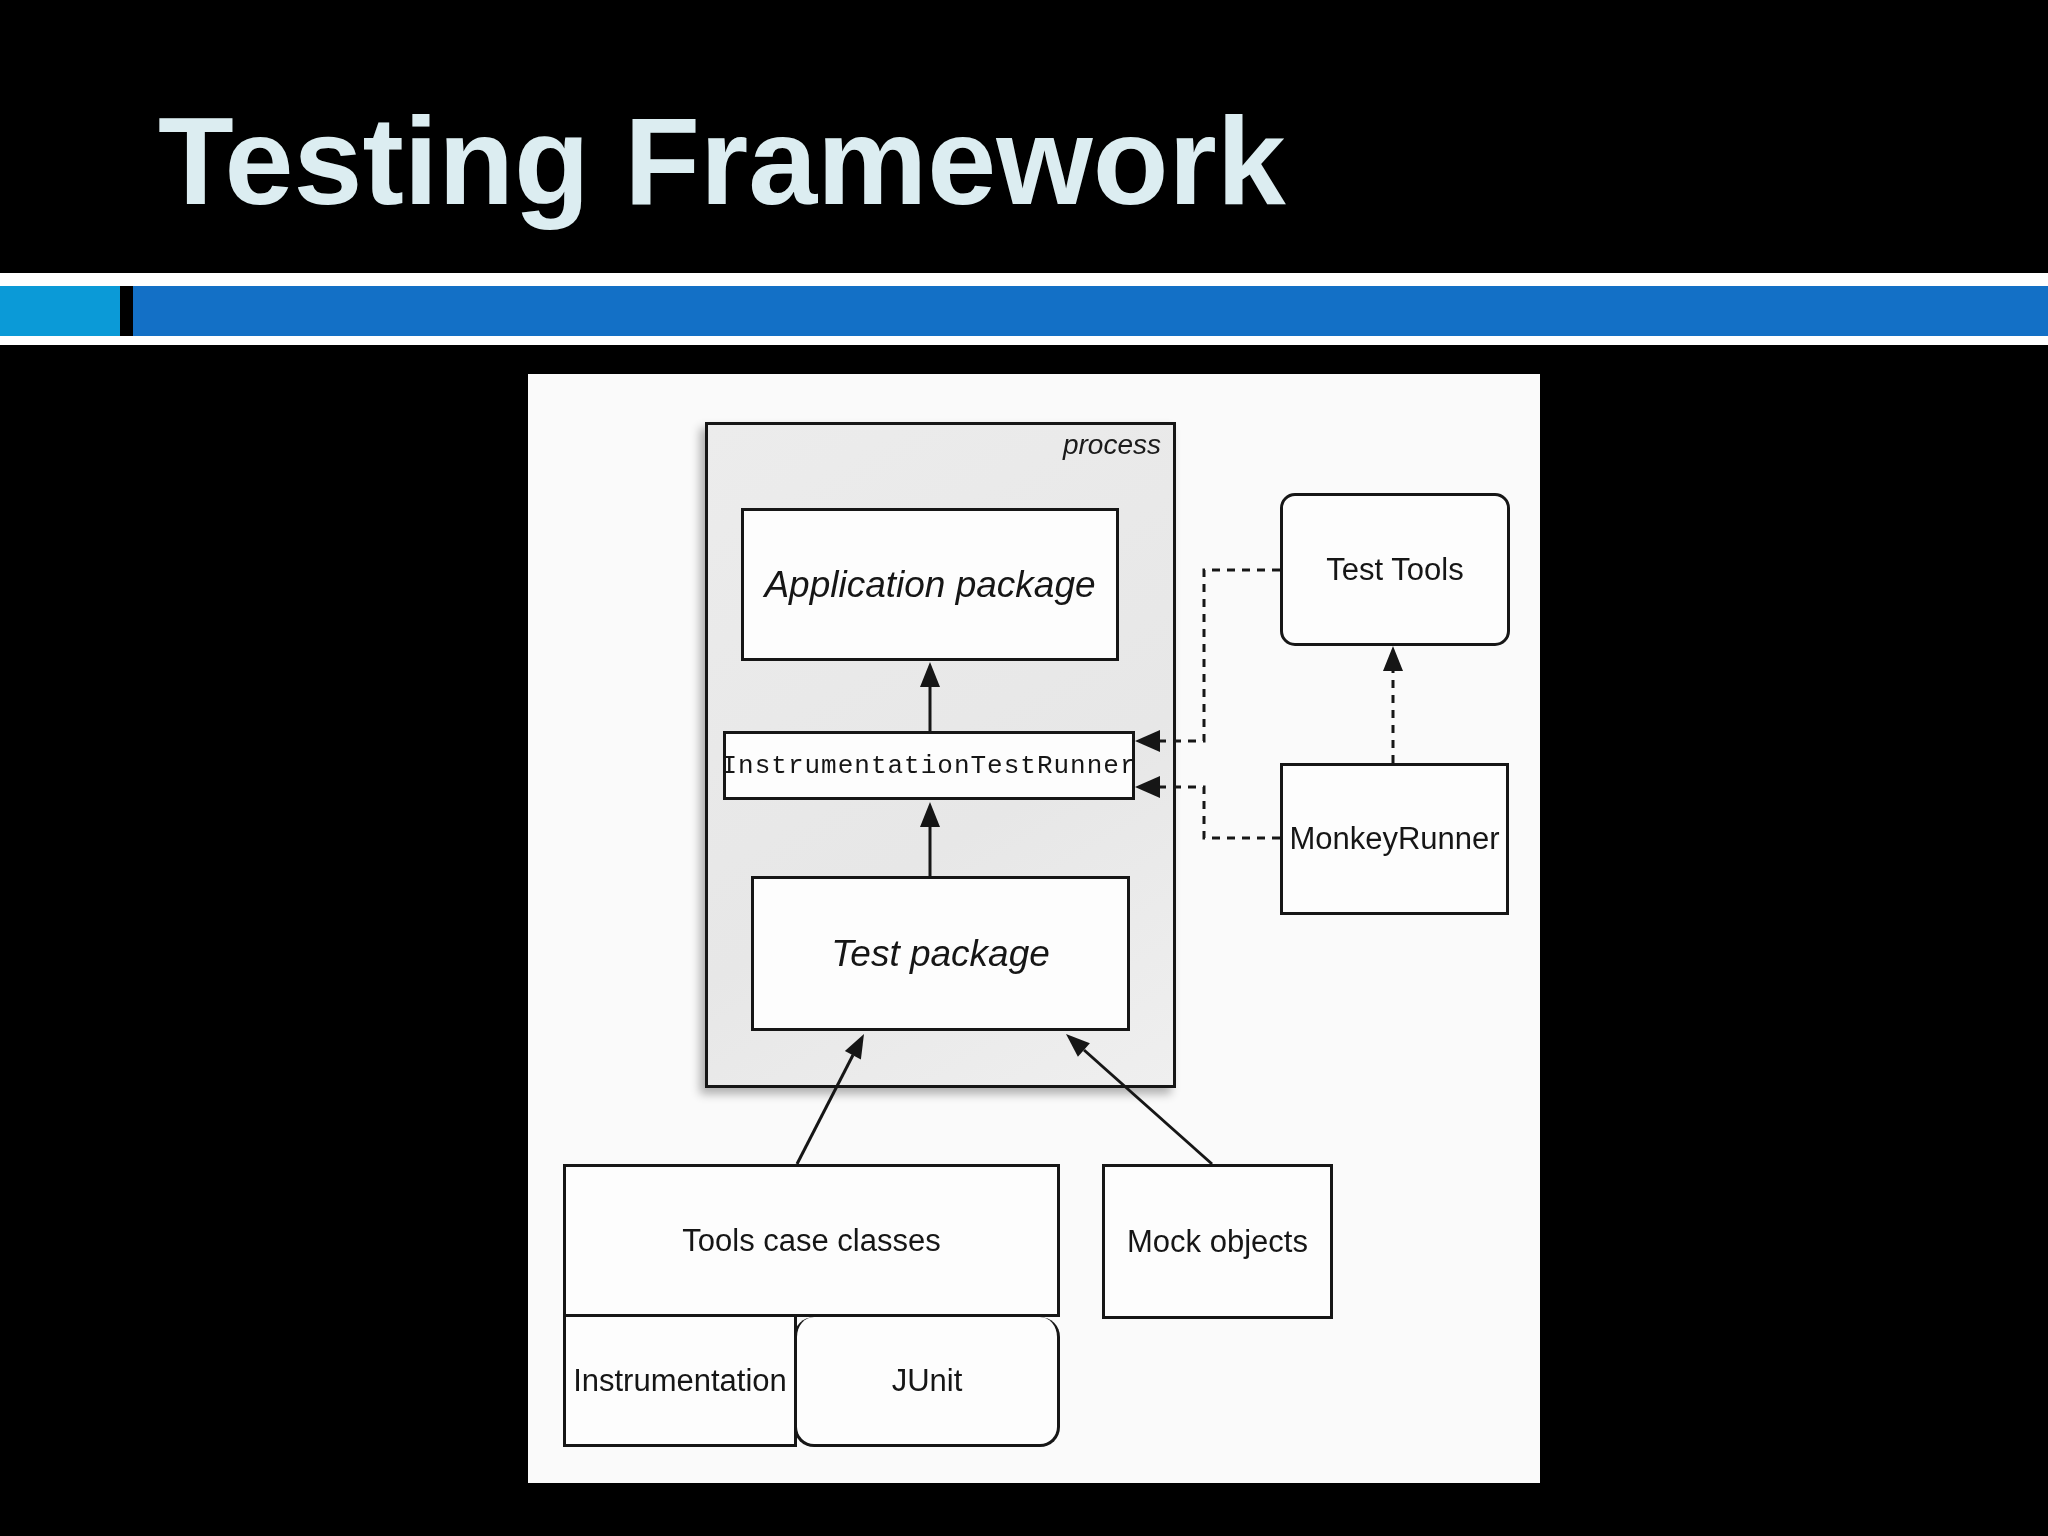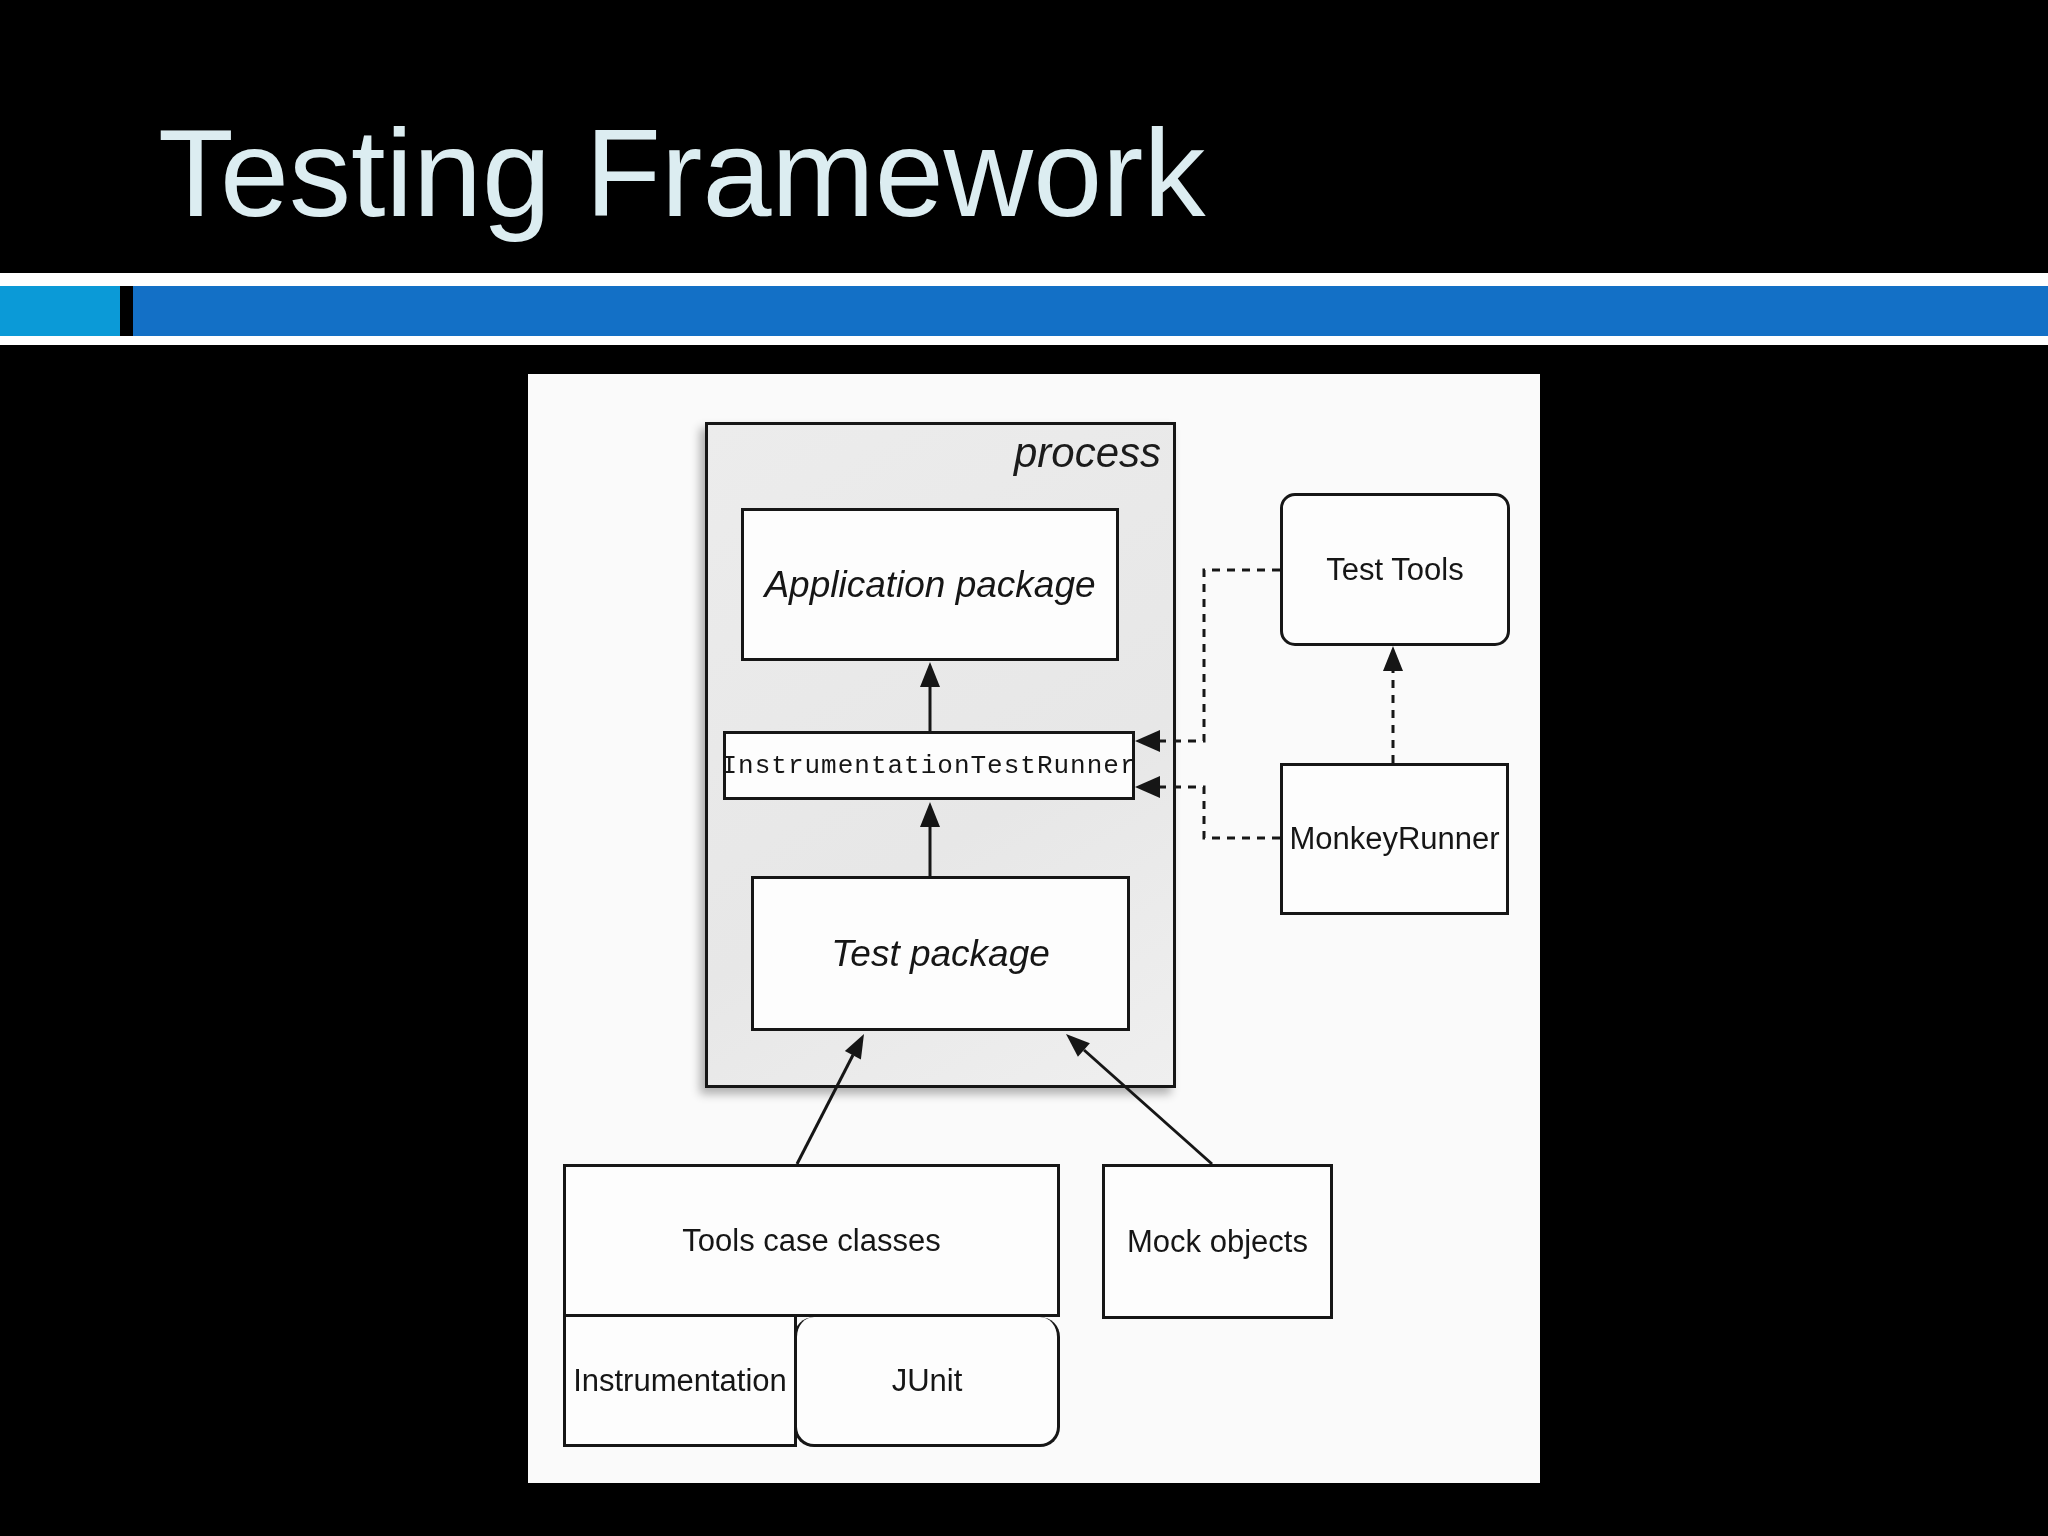--- a/index.html
+++ b/index.html
@@ -2,43 +2,43 @@
 <html><head>
 <meta charset="utf-8">
 <style>
   html,body{margin:0;padding:0;background:#000;}
   body{width:2048px;height:1536px;overflow:hidden;position:relative;
        font-family:"Liberation Sans",sans-serif;}
   .stage{position:absolute;left:0;top:0;width:2048px;height:1536px;background:#000;}
 
   
   .slide-title{
-    position:absolute;left:158px;top:100px;
-    font-size:124px;line-height:1.18;font-weight:400;
+    position:absolute;left:158px;top:88px;
+    font-size:124px;line-height:1.18;font-weight:700;
     letter-spacing:0px;color:#dcedf1;white-space:nowrap;
   }
   .rule-top{position:absolute;left:0;top:273px;width:2048px;height:13px;background:#ffffff;}
   .rule-bottom{position:absolute;left:0;top:336px;width:2048px;height:9px;background:#ffffff;}
   .accent-square{position:absolute;left:0;top:286px;width:120px;height:50px;}
   .accent-bar{position:absolute;left:133px;top:286px;width:1915px;height:50px;}
 
   
   .diagram{position:absolute;left:528px;top:374px;width:1012px;height:1109px;
            background:#fafafa;color:#161616;}
   .dbox{position:absolute;border:3px solid #161616;background:#fdfdfd;
         display:flex;align-items:center;justify-content:center;text-align:center;
         box-sizing:border-box;}
   .process-box{
     position:absolute;left:177px;top:48px;width:471px;height:666px;
     border:3px solid #161616;box-sizing:border-box;
     background:linear-gradient(150deg,#ececec 0%,#e7e7e7 60%,#efefef 100%);
     box-shadow:-5px 6px 9px rgba(0,0,0,0.30);
   }
   .process-label{position:absolute;right:12px;top:4px;
-    font-style:italic;font-size:42px;color:#1b1b1b;}
+    font-style:italic;font-size:28px;color:#1b1b1b;}
   .lbl-italic{font-style:italic;font-size:37px;}
   .lbl-plain{font-size:31px;}
   .lbl-mono{font-family:"Liberation Mono","DejaVu Sans Mono",monospace;
             font-size:26px;letter-spacing:1px;white-space:nowrap;}
 
   .box-app  {left:213px;top:134px;width:378px;height:153px;}
   .box-itr  {left:195px;top:357px;width:412px;height:69px;}
   .box-test {left:223px;top:502px;width:379px;height:155px;}
   .box-tools{left:752px;top:119px;width:230px;height:153px;border-radius:15px;}
   .box-monkey{left:752px;top:389px;width:229px;height:152px;}

